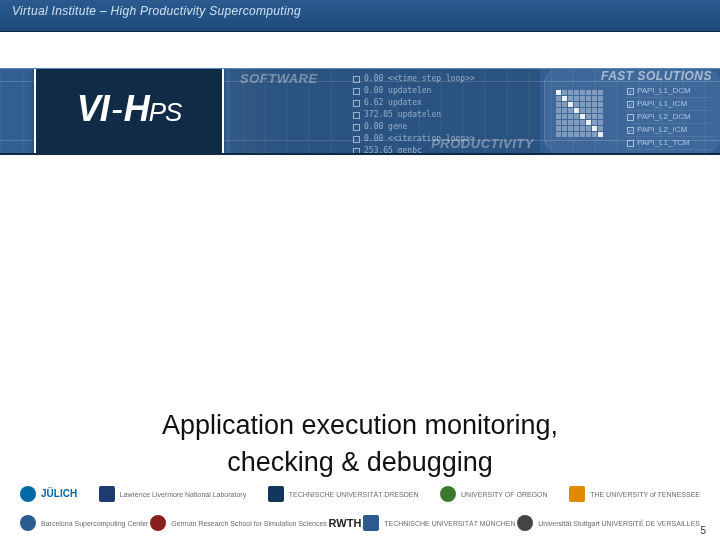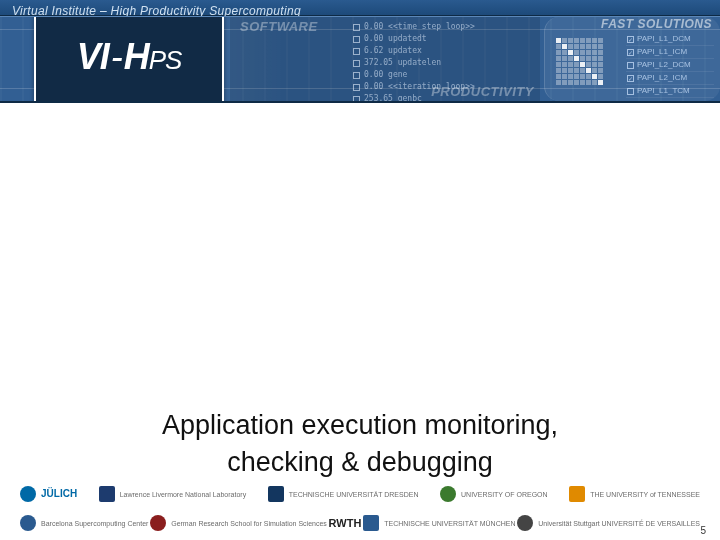--- a/index.html
+++ b/index.html
@@ -1,19 +1,19 @@
 <!DOCTYPE html>
 <html><head>
 <meta charset="utf-8">
 <style>
   * { margin: 0; padding: 0; box-sizing: border-box; }
   html, body { width: 720px; height: 540px; font-family: Arial, Helvetica, sans-serif; background: #fff; overflow: hidden; }
   .slide { width: 720px; height: 540px; position: relative; display: flex; flex-direction: column; }
-  .topbar { height: 16px; background: linear-gradient(#2a5a8f, #1d4a7a); color: #cfe0f0; font-style: italic; font-size: 12px; line-height: 22px; padding-left: 12px; letter-spacing: 0.3px; border-bottom: 1px solid #0e2a45; }
-  .banner { height: 86px; position: relative; background: #325f93; overflow: hidden; border-top: 1px solid #5b87b8; border-bottom: 1px solid #0e2a45; }
+  .topbar { height: 32px; background: linear-gradient(#2a5a8f, #1d4a7a); color: #cfe0f0; font-style: italic; font-size: 12px; line-height: 22px; padding-left: 12px; letter-spacing: 0.3px; border-bottom: 1px solid #0e2a45; }
+  .banner { height: 86px; position: relative; background: #325f93; overflow: hidden; border-top: 1px solid #5b87b8; border-bottom: 1px solid #0e2a45; margin-top: 36px; }
   .banner-hline { position: absolute; left: 0; right: 0; height: 1px; background: rgba(255,255,255,0.18); }
   .banner-bg { position: absolute; inset: 0; background:
      linear-gradient(90deg, rgba(255,255,255,0) 0%, rgba(255,255,255,0) 30%, rgba(255,255,255,0.05) 32%, rgba(255,255,255,0) 40%),
      repeating-linear-gradient(90deg, rgba(255,255,255,0.04) 0 2px, transparent 2px 22px);
      opacity: 0.8;
   }
   .banner-word { position: absolute; font-style: italic; font-weight: 700; color: rgba(255,255,255,0.35); letter-spacing: 0.5px; }
   .logo-card { position: absolute; left: 34px; top: -6px; width: 190px; height: 92px; background: #112a45; border: 2px solid #fff; border-radius: 2px; box-shadow: 0 2px 4px rgba(0,0,0,0.4); display: flex; align-items: center; justify-content: center; }
   .logo-text { color: #fff; font-size: 36px; font-weight: 400; font-style: italic; letter-spacing: -1px; }
   .logo-text .vi { font-weight: 600; }
@@ -63,21 +63,21 @@
     <div class="software-panel">
       <div class="banner-word" style="left:10px; top:2px; font-size:13px;">SOFTWARE</div>
       <div class="banner-word" style="right:6px; bottom:2px; font-size:13px;">PRODUCTIVITY</div>
       <div class="sw-tree">
         <div class="row">
             <span class="box"></span>
             <span>0.00 &lt;&lt;time step loop&gt;&gt;</span>
           </div>
         <div class="row">
             <span class="box"></span>
-            <span>0.00 updatedt</span>
+            <span>0.00 updatelen</span>
           </div>
         <div class="row">
             <span class="box"></span>
             <span>6.62 updatex</span>
           </div>
         <div class="row">
             <span class="box"></span>
             <span>372.05 updatelen</span>
           </div>
         <div class="row">

